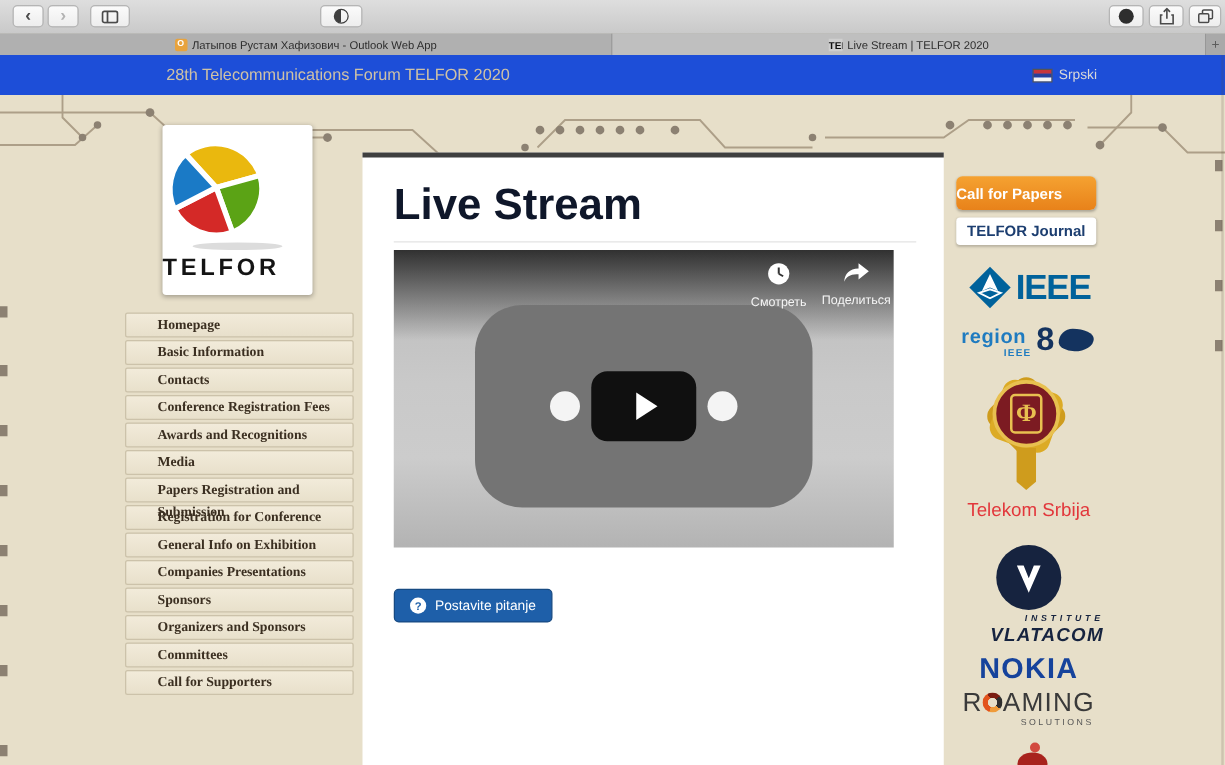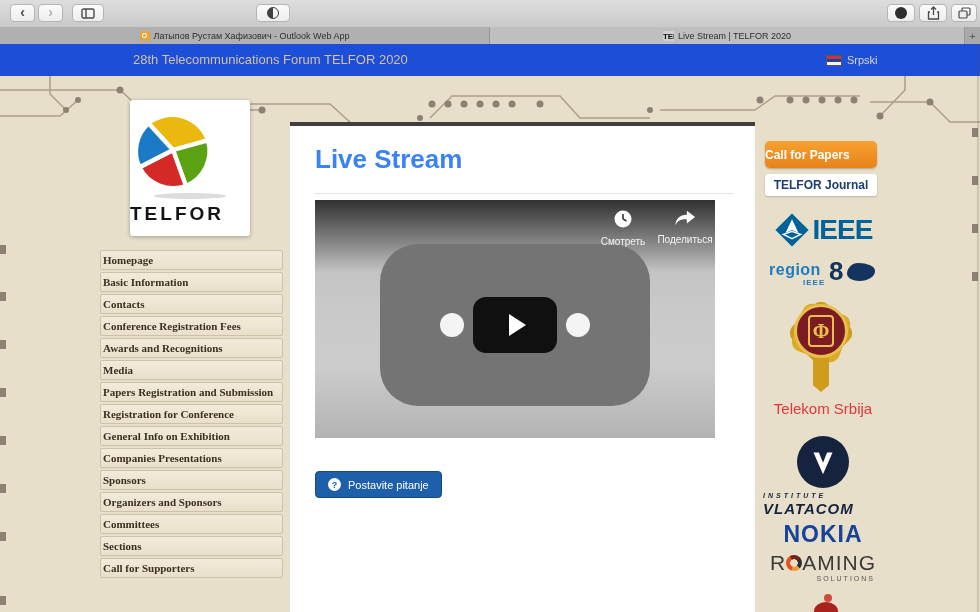--- a/index.html
+++ b/index.html
@@ -43,25 +43,25 @@
   
   .logocard{position:absolute;left:130px;top:100px;width:120px;height:136px;background:#fff;border-radius:3px;
             box-shadow:0 1px 4px rgba(0,0,0,.3);text-align:left;cursor:pointer;}
   .logocard .shadow{width:72px;height:6px;background:#dcdcdc;border-radius:50%;margin:-4px auto 4px auto;}
   .logocard .wordmark{font-size:19px;font-weight:bold;letter-spacing:3px;color:#141414;}
   
   .nav{position:absolute;left:100px;top:250px;width:183px;}
   .nav-item{height:20px;margin-bottom:2px;background:linear-gradient(#f2ebda,#e8e0cb);
             border:1px solid #ccc2aa;border-radius:2px;box-sizing:border-box;
             font-family:"Liberation Serif",serif;font-weight:bold;font-size:11px;color:#3b2f21;
-            line-height:18px;padding-left:2px;cursor:pointer;}
+            line-height:18px;padding-left:25px;cursor:pointer;}
   
   .main{position:absolute;left:290px;top:122px;width:465px;height:494px;background:#fff;
         border-top:4px solid #3f3f3f;box-sizing:border-box;}
-  .page-title{position:absolute;left:25px;top:18px;font-size:26px;font-weight:bold;color:#3b82f6;}
+  .page-title{position:absolute;left:25px;top:18px;font-size:35px;font-weight:bold;color:#0f172a;}
   .divider{position:absolute;left:25px;top:67px;width:418px;border-bottom:1px solid #e3e3e3;}
   .video{position:absolute;left:25px;top:74px;width:400px;height:238px;overflow:hidden;cursor:pointer;
          background:linear-gradient(180deg,#b9b9b9 0%,#c9c9c9 45%,#cccccc 70%,#b3b3b3 100%);}
   .vo-shade{position:absolute;top:0;left:0;width:100%;height:72px;
             background:linear-gradient(rgba(15,15,15,.8),rgba(15,15,15,0));}
   .yt-shape{position:absolute;left:65px;top:44px;width:270px;height:162px;background:#747474;border-radius:38px;}
   .yt-dot{position:absolute;top:69px;width:24px;height:24px;border-radius:50%;background:#f4f4f4;}
   .play-rect{position:absolute;left:93px;top:53px;width:84px;height:56px;background:#101010;border-radius:13px;
              display:flex;align-items:center;justify-content:center;}
   .play-tri{width:0;height:0;border-left:17px solid #fff;border-top:11px solid transparent;
@@ -94,21 +94,21 @@
   .seal-gold1{transform:rotate(45deg);}
   .seal-gold2{transform:rotate(20deg);background:#dcab25;}
   .seal-ribbon{position:absolute;left:24px;top:62px;width:16px;height:34px;background:#cf9c1d;
                clip-path:polygon(0 0,100% 0,100% 80%,50% 100%,0 80%);}
   .seal-circle{position:absolute;left:5px;top:8px;width:54px;height:54px;border-radius:50%;background:#7c1b22;
                border:3px solid #e8c050;box-sizing:border-box;display:flex;align-items:center;justify-content:center;}
   .seal-sym{width:22px;height:28px;border:2px solid #e8c050;border-radius:4px;color:#e8c050;
             font-family:"Liberation Serif",serif;font-size:20px;font-weight:bold;display:flex;
             align-items:center;justify-content:center;}
   .telekom{position:absolute;left:763px;top:400px;width:120px;text-align:center;color:#e2373b;font-size:15px;cursor:pointer;}
-  .vlatacom{position:absolute;left:763px;top:436px;width:120px;text-align:left;cursor:pointer;}
+  .vlatacom{position:absolute;left:763px;top:436px;width:120px;text-align:right;cursor:pointer;}
   .vl-circle{width:52px;height:52px;border-radius:50%;background:#16233f;margin:0 auto;display:flex;
              align-items:center;justify-content:center;}
   .vl-inst{font-size:7px;letter-spacing:3px;font-style:italic;color:#16233f;margin-top:4px;font-weight:bold;}
   .vl-name{font-size:15px;font-weight:bold;font-style:italic;color:#16233f;letter-spacing:1px;margin-top:1px;}
   .nokia{position:absolute;left:763px;top:521px;width:120px;text-align:center;font-size:23px;font-weight:bold;
          color:#16439c;letter-spacing:1px;cursor:pointer;}
   .roaming{position:absolute;left:760px;top:551px;width:126px;text-align:center;cursor:pointer;}
   .ro-line{font-size:21px;color:#3a3a3a;letter-spacing:1px;font-family:"Liberation Sans",sans-serif;}
   .ro-o{display:inline-block;width:16px;height:16px;border-radius:50%;vertical-align:-1px;
         background:radial-gradient(circle at center,#e7dfc9 0 3.5px,transparent 4px),
@@ -256,21 +256,20 @@
     <div class="nav-item">Conference Registration Fees</div>
     <div class="nav-item">Awards and Recognitions</div>
     <div class="nav-item">Media</div>
     <div class="nav-item">Papers Registration and Submission</div>
     <div class="nav-item">Registration for Conference</div>
     <div class="nav-item">General Info on Exhibition</div>
     <div class="nav-item">Companies Presentations</div>
     <div class="nav-item">Sponsors</div>
     <div class="nav-item">Organizers and Sponsors</div>
     <div class="nav-item">Committees</div>
-    <div class="nav-item">Sections</div>
     <div class="nav-item">Call for Supporters</div>
   </div>
 
   <div class="main">
     <div class="page-title">Live Stream</div>
     <div class="divider"></div>
 
     <div class="video">
       <div class="vo-shade"></div>
       <div class="yt-shape">

